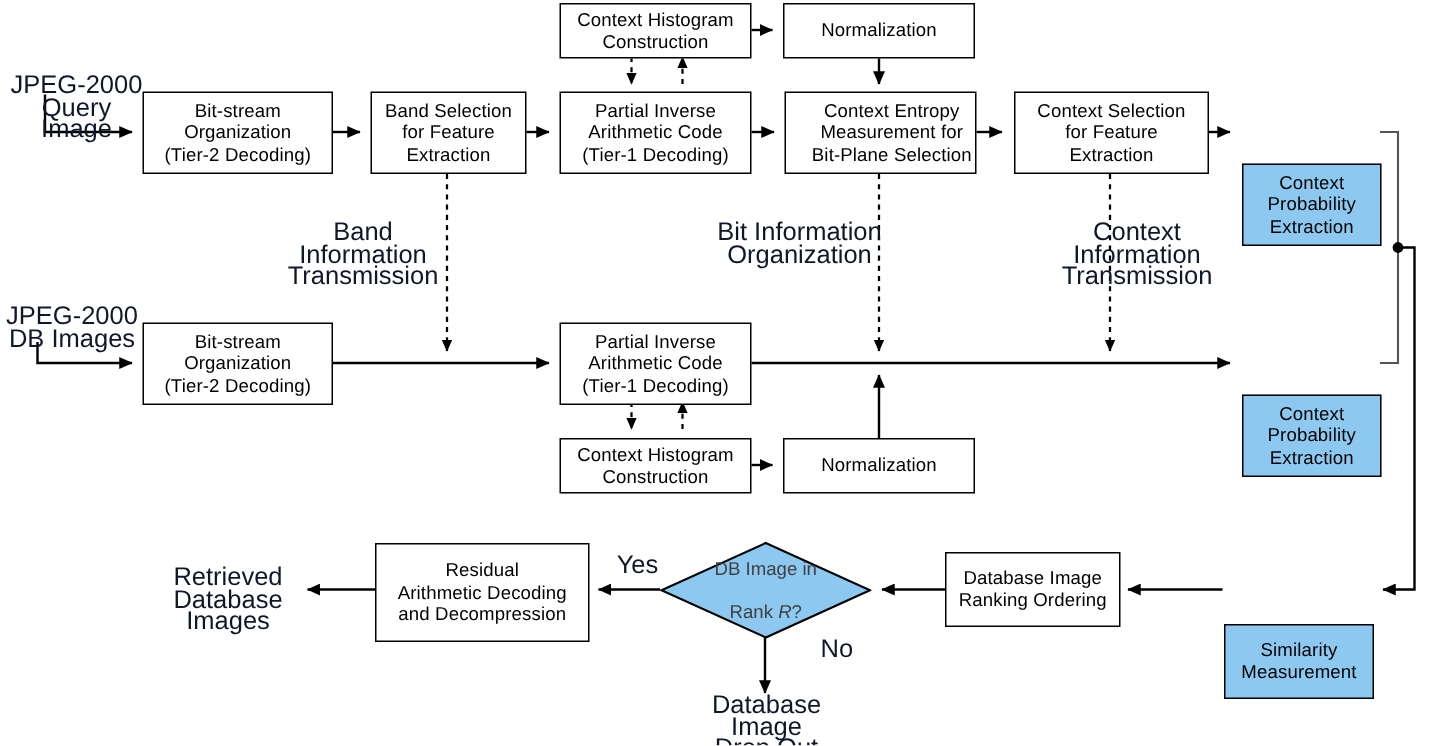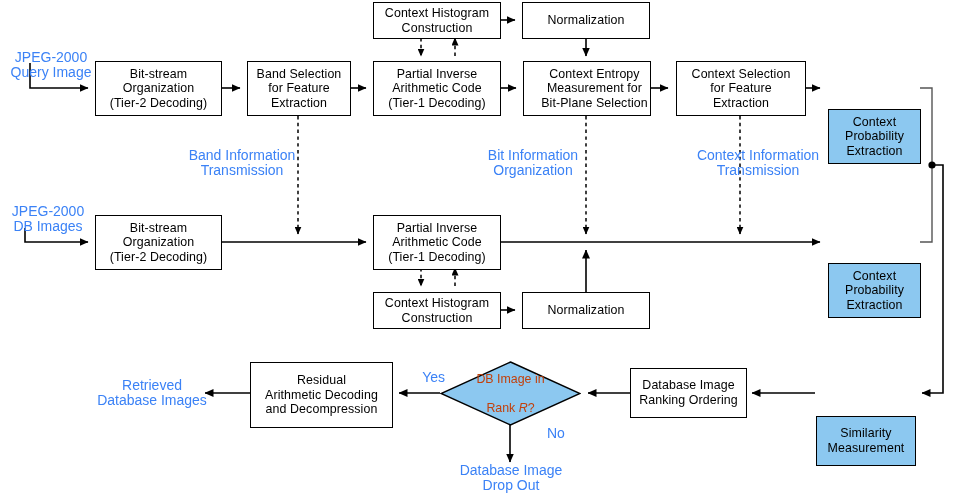--- a/index.html
+++ b/index.html
@@ -32,41 +32,41 @@
     text-align: center;
     font-size: 12.4px;
     line-height: 14.6px;
     color: #000000;
     letter-spacing: 0.1px;
     white-space: pre-line;
   }
   .node.blue { background: #8CC8F0; margin-top: 48px; }
   .label {
     position: absolute;
-    font-size: 14px;
+    font-size: 17px;
     line-height: 14.6px;
-    color: #3b82f6;
+    color: #0f172a;
     text-align: center;
     white-space: pre-line;
   }
   .diamond-wrap {
     position: absolute;
   }
   .diamond-text {
     position: absolute;
     left: 0; top: 0;
     width: 100%; height: 100%;
     display: flex;
     align-items: center;
     justify-content: center;
     text-align: center;
     font-size: 12.4px;
     line-height: 14.6px;
     white-space: pre-line;
-    color: #c2410c;
+    color: #404040;
   }
   .ital { font-style: italic; }
 </style>
 </head>
 <body>
 
 <div id="diagram">
 
   <svg class="wires" viewBox="0 0 956 497">
     <defs>
@@ -129,21 +129,21 @@
 Database Images</div>
   <div class="label" style="left:452px; top:463px; width:118px;">Database Image
 Drop Out</div>
 
   <div class="label" style="left:182px; top:148px; width:120px;">Band Information
 Transmission</div>
   <div class="label" style="left:477px; top:148px; width:112px;">Bit Information
 Organization</div>
   <div class="label" style="left:688px; top:148px; width:140px;">Context Information
 Transmission</div>
-  <div class="label" style="left:405px; top:370px; width:40px;text-align:right;">Yes</div>
+  <div class="label" style="left:405px; top:370px; width:40px;">Yes</div>
   <div class="label" style="left:518px; top:426px; width:30px; text-align:left;margin-left:29px;">No</div>
 
   <div class="node" style="left:373px; top:2px; width:128px; height:37px;">Context Histogram
 Construction</div>
   <div class="node" style="left:522px; top:2px; width:128px; height:37px;">Normalization</div>
 
   <div class="node" style="left:95px; top:61px; width:127px; height:55px;">Bit-stream
 Organization
 (Tier-2 Decoding)</div>
   <div class="node" style="left:247px; top:61px; width:104px; height:55px;">Band Selection

